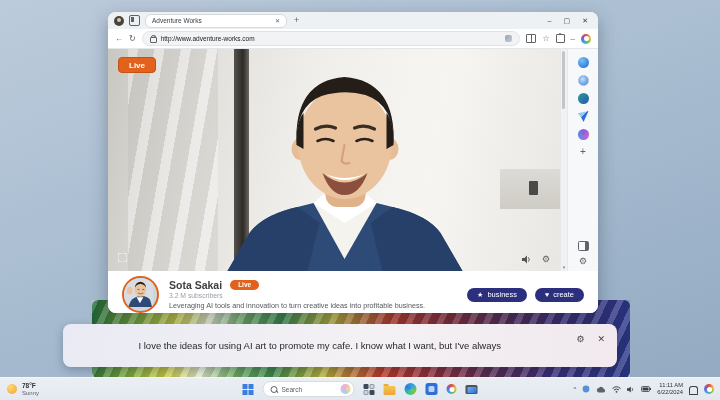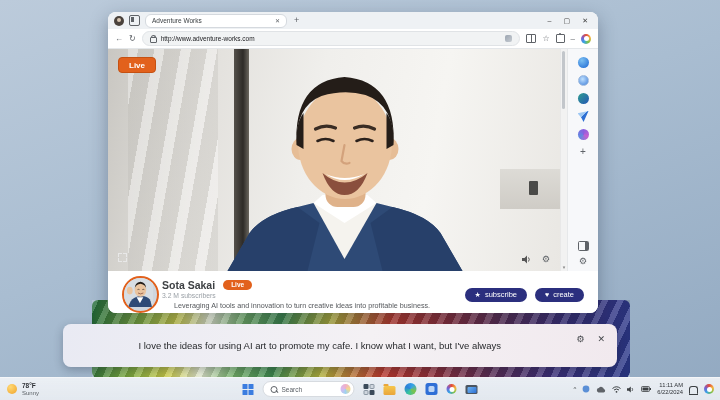--- a/index.html
+++ b/index.html
@@ -69,28 +69,28 @@
   .sb2{background:radial-gradient(circle at 40% 35%,#bfe0ff,#3f7fd8);border:1px solid #9db8dd;box-sizing:border-box;}
   .sb3{background:linear-gradient(135deg,#2f9e8f,#2456b5);}
   .sb4{background:linear-gradient(135deg,#9ec8f4 45%,#2d6fd3 45%);clip-path:polygon(0 20%,100% 0,55% 100%,35% 62%);border-radius:0;}
   .sb5{background:conic-gradient(#8a5fe0,#c65fd0,#5f8ae0,#8a5fe0);}
   .sb-plus{font-size:10px;color:#5f6368;line-height:1;}
   .sb-bottom{margin-top:auto;display:flex;flex-direction:column;align-items:center;gap:6px;}
   .panel-ic{width:9px;height:8px;border:1px solid #5f6368;border-radius:1.5px;position:relative;}
   .panel-ic:after{content:"";position:absolute;right:0;top:0;width:3px;height:8px;background:#5f6368;}
   .gear-glyph{font-size:9px;color:#5f6368;line-height:1;font-family:"DejaVu Sans",sans-serif;}
   
-  .channel{height:auto;background:#fff;display:flex;align-items:center;padding:5px 14px 7px 14px;gap:3px;}
+  .channel{height:auto;background:#fff;display:flex;align-items:center;padding:5px 14px 7px 14px;gap:10px;}
   .avatar{width:33px;height:33px;border-radius:50%;border:2px solid #e2611c;overflow:hidden;background:#cfd6de;flex:0 0 auto;position:relative;}
   .chinfo{flex:1;min-width:0;}
   .chrow{display:flex;align-items:center;gap:8px;}
   .chname{font-size:10.5px;font-weight:bold;color:#3d4043;}
   .chlive{background:#e2611c;color:#fff;font-size:6.5px;font-weight:bold;padding:1.5px 8px;border-radius:7px;}
   .chsubs{font-size:6.8px;color:#9aa0a6;margin-top:1.5px;}
-  .chdesc{font-size:7.2px;color:#55585c;margin-top:2px;white-space:nowrap;margin-left:12px;}
+  .chdesc{font-size:7.2px;color:#55585c;margin-top:2px;white-space:nowrap;}
   .chbtns{display:flex;gap:8px;flex:0 0 auto;}
   .actbtn{display:flex;align-items:center;gap:4px;background:#2b2f7e;color:#fff;border-radius:8px;height:14px;padding:0 10px;font-size:7.5px;}
   .actbtn .ic{font-size:7px;line-height:1;}
   
   .caption{position:absolute;left:63px;top:324px;width:554px;height:43px;border-radius:8px;
     background:linear-gradient(100deg,#e9eaf3 0%,#f4f1f4 55%,#f1e9ee 100%);
     box-shadow:0 3px 10px rgba(30,40,60,.30);display:flex;align-items:center;}
   .cap-text{flex:1;text-align:center;font-size:9.5px;color:#27292c;line-height:1.45;}
   .cap-ctl{display:flex;gap:13px;align-items:flex-start;padding:0 12px 12px 0;}
   .cap-ctl span{font-size:9px;color:#44474b;line-height:1;}
@@ -251,21 +251,21 @@
         <div class="chrow">
           <span class="chname">Sota Sakai</span>
           <span class="chlive">Live</span>
         </div>
         <div class="chsubs">3.2 M subscribers</div>
         <div class="chdesc">Leveraging AI tools and innovation to turn creative ideas into profitable business.</div>
       </div>
       <div class="chbtns">
         <div class="actbtn">
           <span class="ic">★</span>
-          <span>subscribe</span>
+          <span>business</span>
         </div>
         <div class="actbtn">
           <span class="ic">♥</span>
           <span>create</span>
         </div>
       </div>
     </div>
   </div>
 
   <div class="caption">

